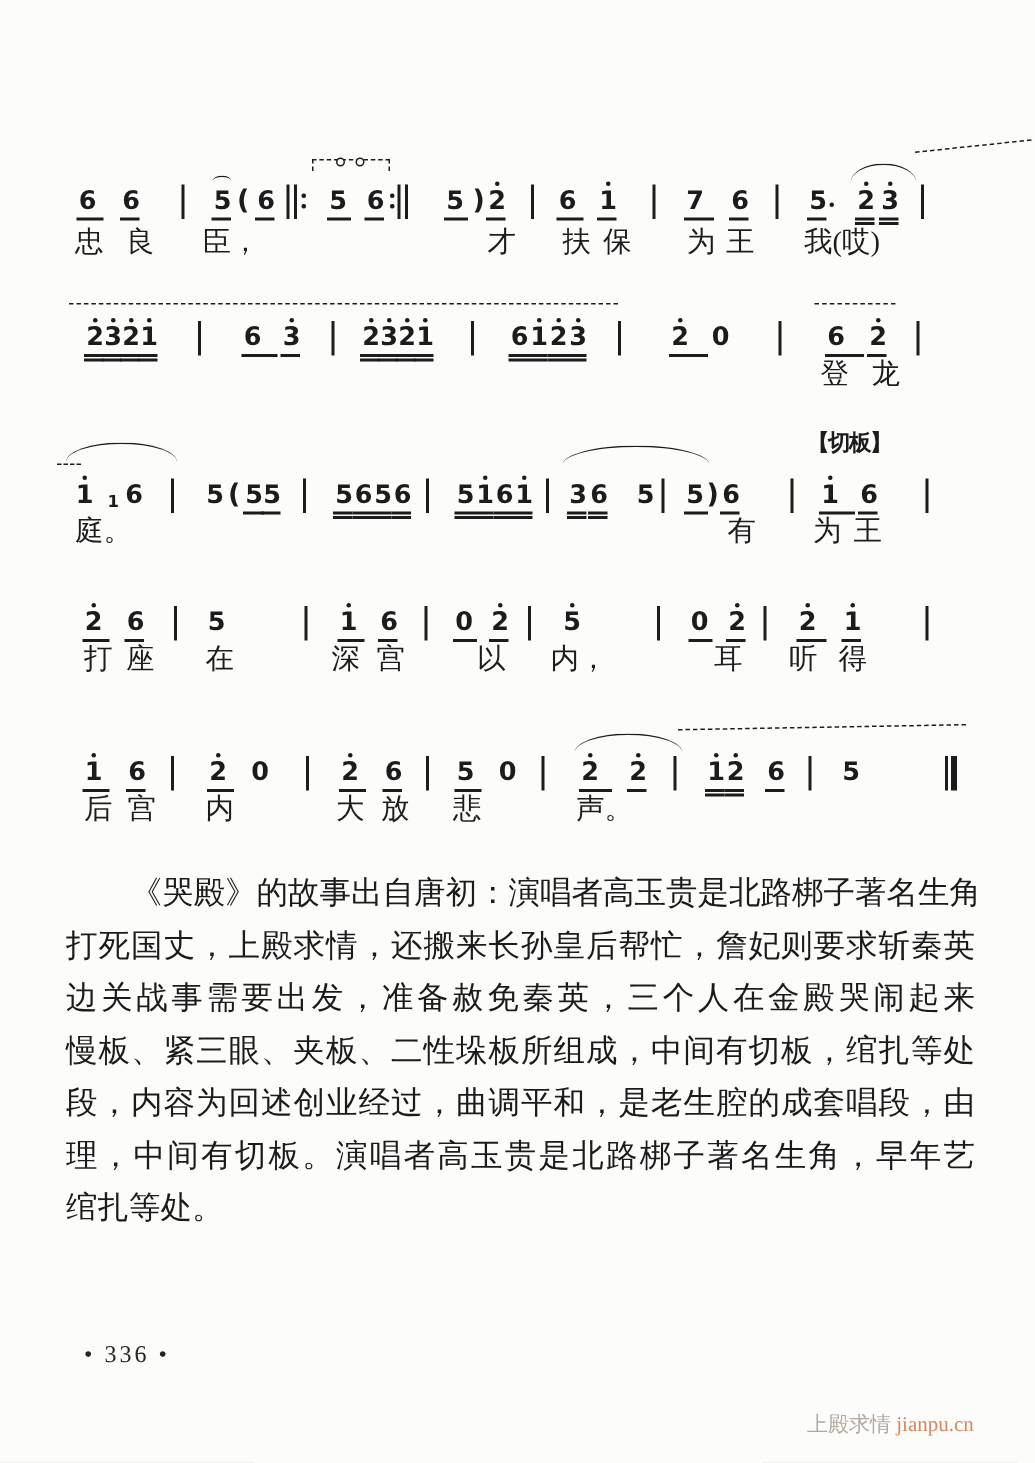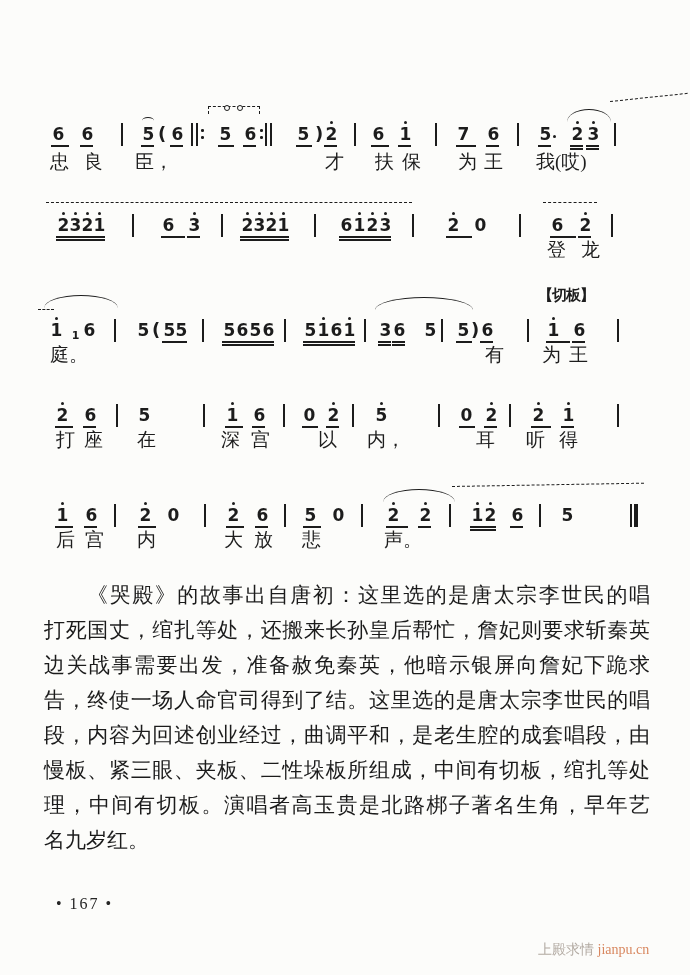--- a/index.html
+++ b/index.html
@@ -236,24 +236,23 @@
         <div class="lyr" style="left: 56px; top: 29px;">后</div>
         <div class="lyr" style="left: 85px; top: 29px;">宫</div>
         <div class="lyr" style="left: 137px; top: 29px;">内</div>
         <div class="lyr" style="left: 224px; top: 29px;">大</div>
         <div class="lyr" style="left: 254px; top: 29px;">放</div>
         <div class="lyr" style="left: 302px; top: 29px;">悲</div>
         <div class="lyr" style="left: 384px; top: 29px;">声。</div>
       </div>
     </div>
   <div id="para">
-      <div class="pline ind">《哭殿》的故事出自唐初：这里选的是唐太宗李世民的唱</div>
-      <div class="pline">打死国丈，绾扎等处，还搬来长孙皇后帮忙，詹妃则要求斩秦英</div>
-      <div class="pline">边关战事需要出发，准备赦免秦英，他暗示银屏向詹妃下跪求</div>
-      <div class="pline">告，终使一场人命官司得到了结。这里选的是唐太宗李世民的唱</div>
+      <div class="pline ind">《哭殿》的故事出自唐初：演唱者高玉贵是北路梆子著名生角</div>
+      <div class="pline">打死国丈，上殿求情，还搬来长孙皇后帮忙，詹妃则要求斩秦英</div>
+      <div class="pline">边关战事需要出发，准备赦免秦英，三个人在金殿哭闹起来</div>
+      <div class="pline">慢板、紧三眼、夹板、二性垛板所组成，中间有切板，绾扎等处</div>
       <div class="pline">段，内容为回述创业经过，曲调平和，是老生腔的成套唱段，由</div>
-      <div class="pline">慢板、紧三眼、夹板、二性垛板所组成，中间有切板，绾扎等处</div>
       <div class="pline">理，中间有切板。演唱者高玉贵是北路梆子著名生角，早年艺</div>
-      <div class="pline noj">名九岁红。</div>
+      <div class="pline noj">绾扎等处。</div>
     </div>
-  <div id="pageno">• 167 •</div>
+  <div id="pageno">• 336 •</div>
   <div id="wm"><span class="site">上殿求情</span><span class="site">&nbsp;</span><span class="link">jianpu.cn</span></div>
 </div>
 
 </body></html>

